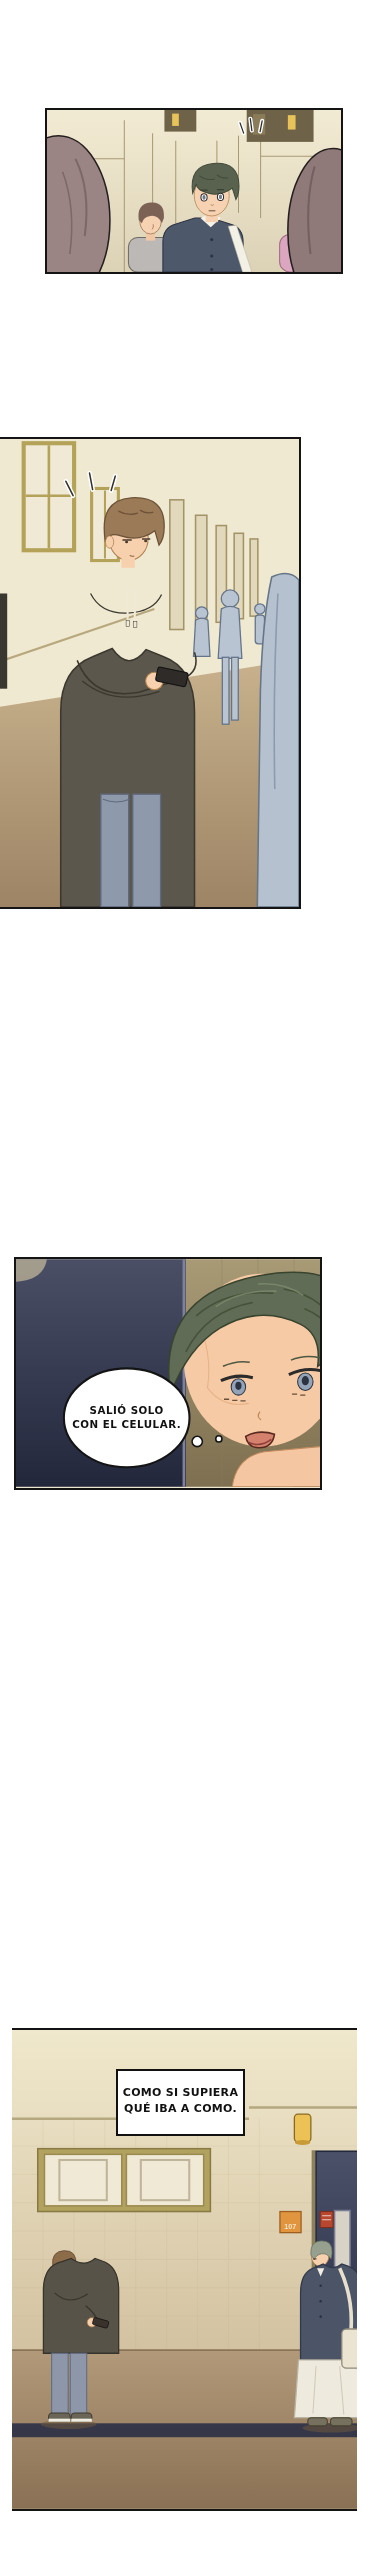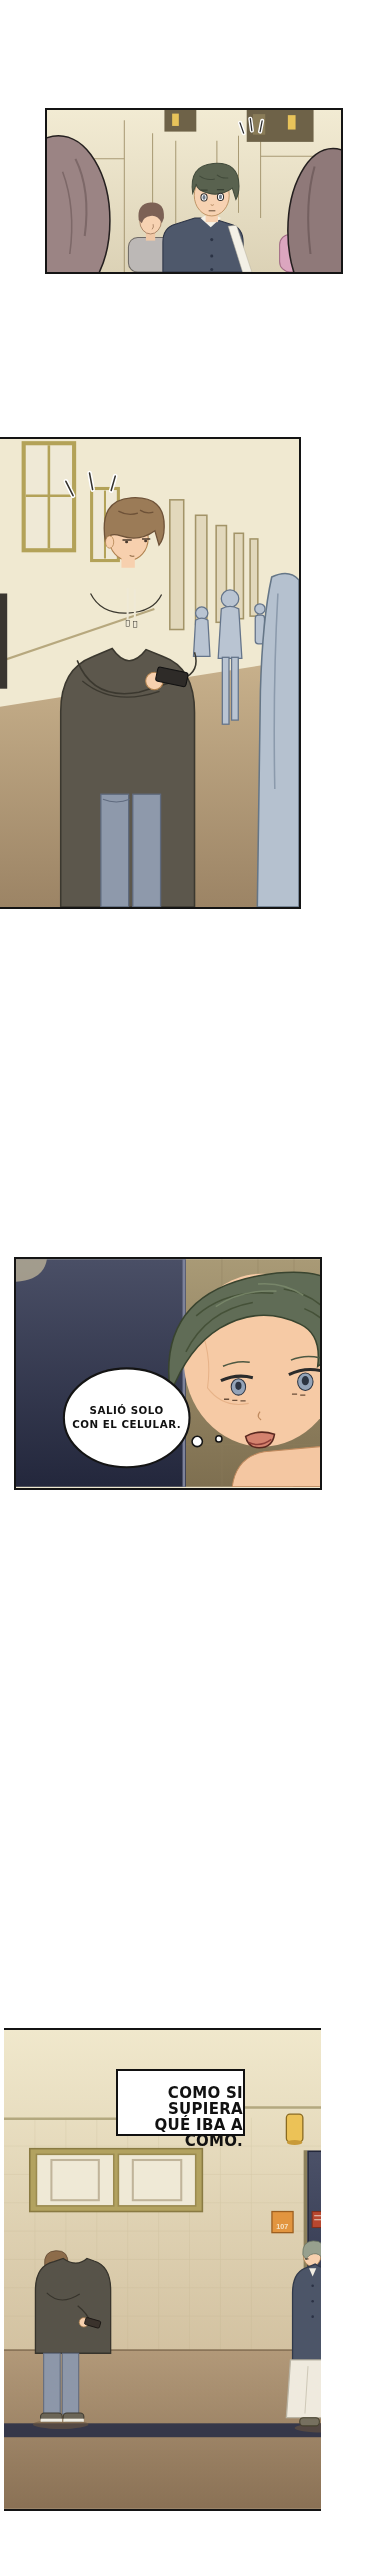--- a/index.html
+++ b/index.html
@@ -1,21 +1,21 @@
 <!DOCTYPE html>
 <html style="font-size:8.2px"><head>
 <meta charset="utf-8">
 <style>
   html,body{margin:0;padding:0;background:#ffffff;font-family:"Liberation Sans",sans-serif;}
   .page{position:relative;width:371px;height:3912px;background:#ffffff;overflow:hidden;}
   .panel{position:absolute;background:#efe8d0;border:2.1px solid #141414;box-sizing:border-box;overflow:hidden;}
   .panel svg{display:block;}
   .caption-box{position:absolute;background:#ffffff;border:2.1px solid #111111;box-sizing:border-box;
     text-align:center;font-family:"DejaVu Sans",sans-serif;font-weight:bold;color:#111;}
-  .caption-box .cap-line{display:block;font-size:15px;line-height:16px;letter-spacing:0.3px;text-align:right;}
+  .caption-box .cap-line{display:block;font-size:11px;line-height:16px;letter-spacing:0.3px;}
 </style>
 </head>
 <body>
 
 <div class="page">
 
   <div class="panel" style="left:45px;top:108px;width:298px;height:166px;">
     <svg width="294" height="162" viewBox="0 0 571 315">
       <defs>
         <linearGradient id="p1w" x1="0" y1="0" x2="0" y2="1">
@@ -205,21 +205,21 @@
       <g>
         <ellipse cx="215" cy="308" rx="122" ry="96" fill="#ffffff" stroke="#141414" stroke-width="4"></ellipse>
         <circle cx="352" cy="354" r="10" fill="#ffffff" stroke="#141414" stroke-width="3"></circle>
         <circle cx="394" cy="349" r="6" fill="#ffffff" stroke="#141414" stroke-width="3"></circle>
         <text x="215" y="300" text-anchor="middle" font-family="DejaVu Sans, sans-serif" font-weight="bold" font-size="20" letter-spacing="1" fill="#111111">SALIÓ SOLO</text>
         <text x="215" y="328" text-anchor="middle" font-family="DejaVu Sans, sans-serif" font-weight="bold" font-size="20" letter-spacing="1" fill="#111111">CON EL CELULAR.</text>
       </g>
     </svg>
   </div>
 
-  <div class="panel" style="left:4px;top:2028px;width:317px;height:483px;border-left:none;border-right:none;">
+  <div class="panel" style="left:12px;top:2028px;width:345px;height:483px;border-left:none;border-right:none;">
     <svg width="371" height="479" viewBox="0 0 720 929">
       <defs>
         <linearGradient id="p4w" x1="0" y1="0" x2="0" y2="1">
           <stop offset="0" stop-color="#f0e8cc"></stop>
             <stop offset="1" stop-color="#d3c2a1"></stop>
         </linearGradient>
         <linearGradient id="p4f" x1="0" y1="0" x2="0" y2="1">
           <stop offset="0" stop-color="#b29979"></stop>
             <stop offset="1" stop-color="#8a7155"></stop>
         </linearGradient>

